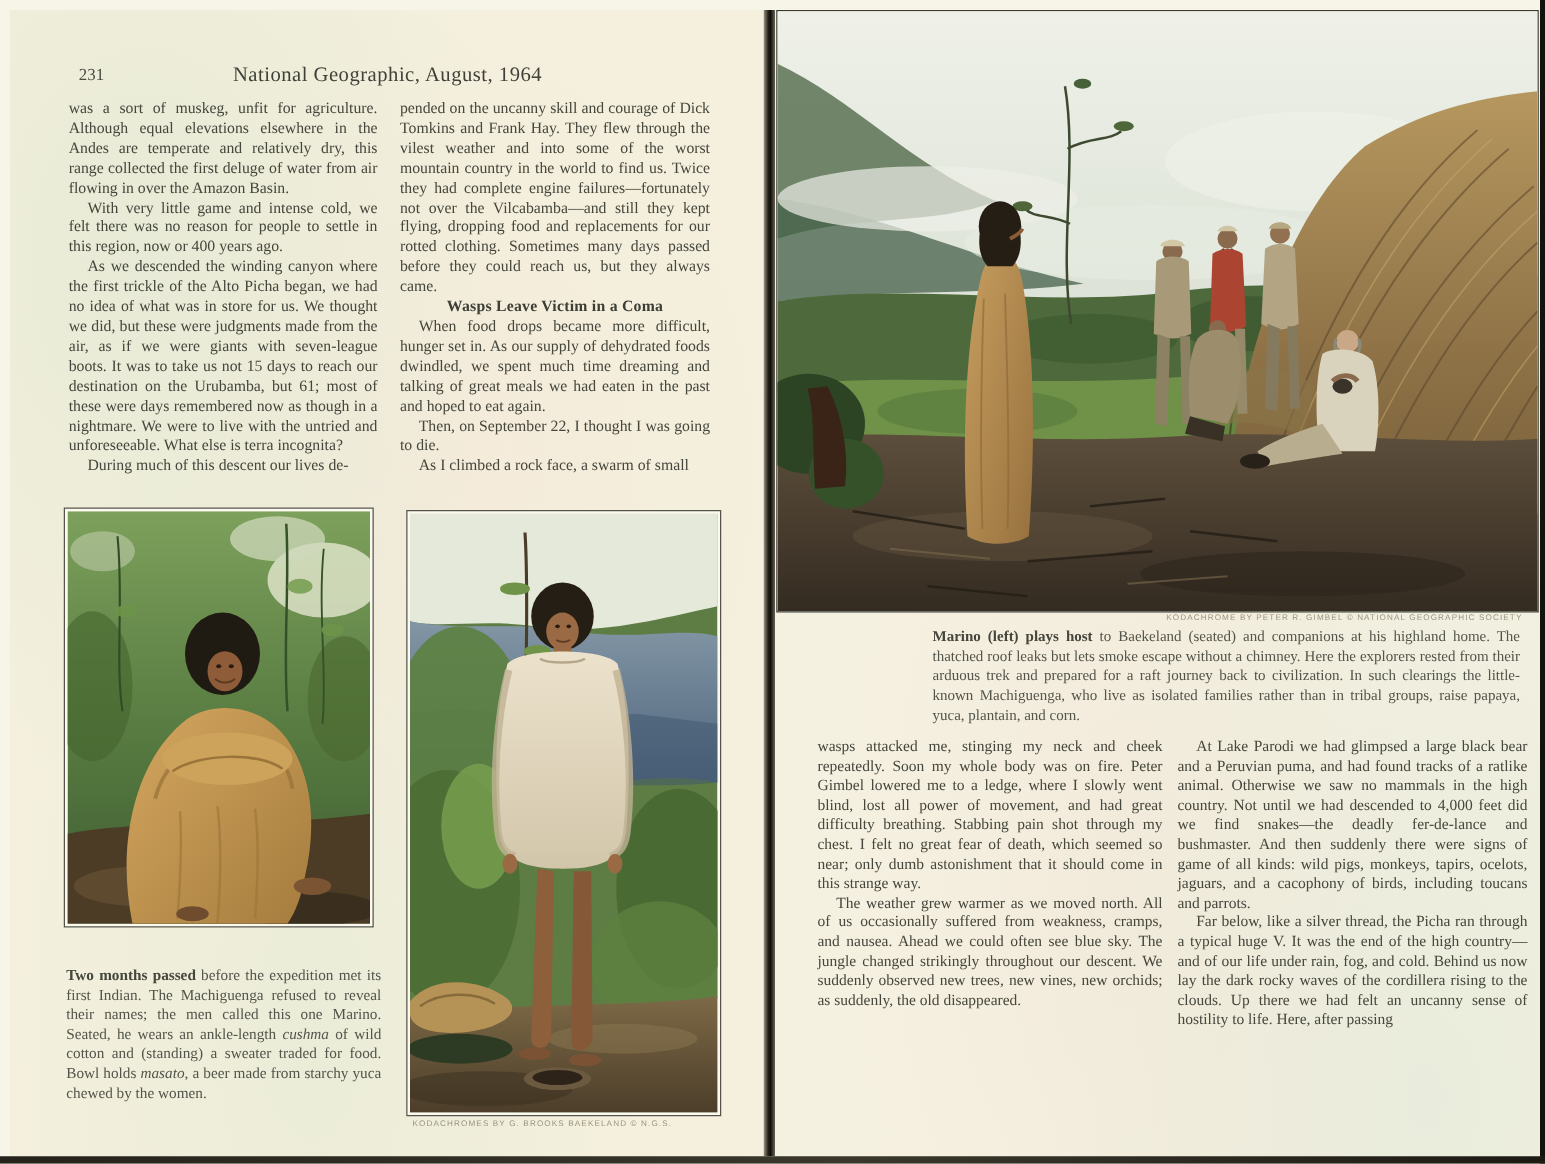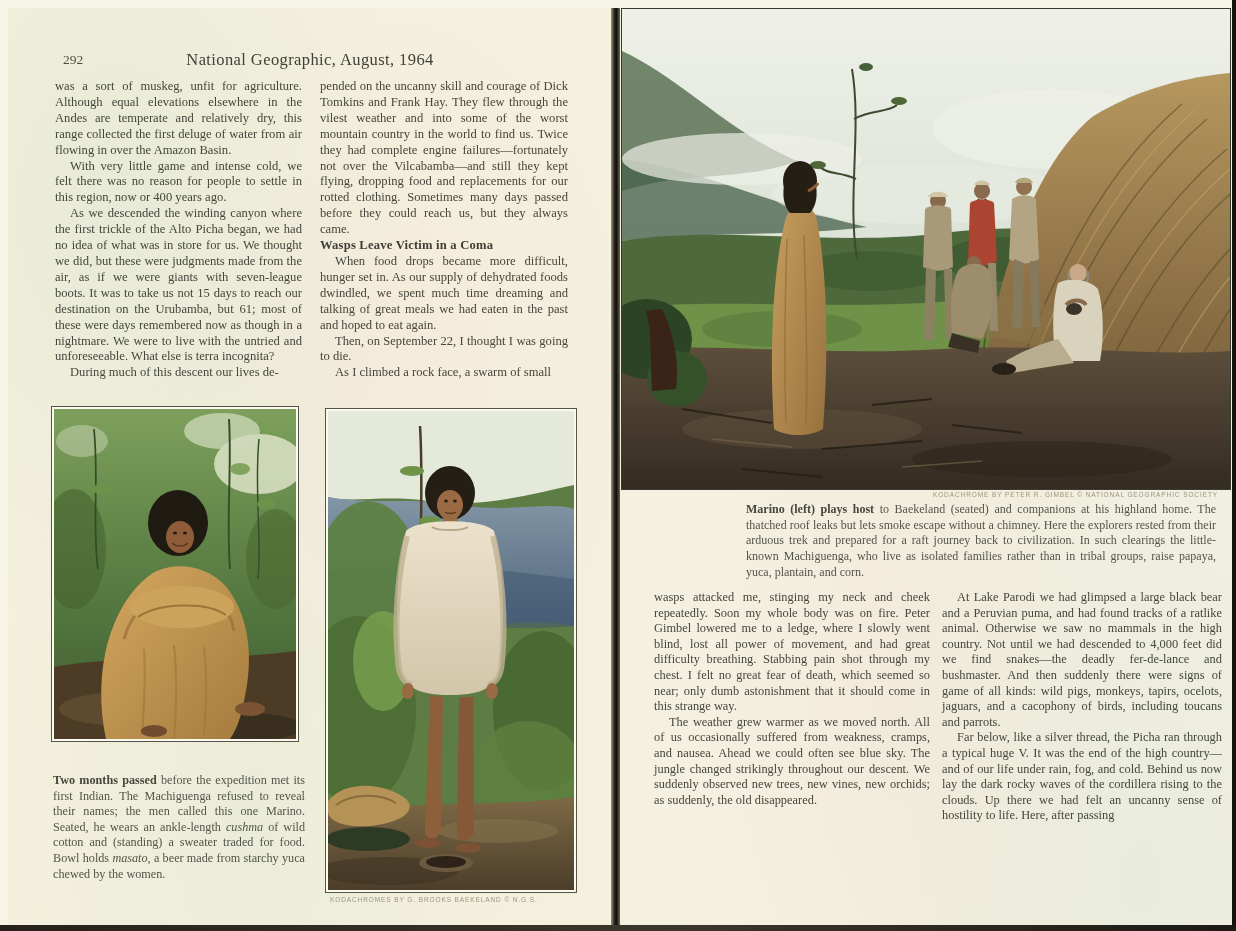--- a/index.html
+++ b/index.html
@@ -41,21 +41,21 @@
   .pagenum { position:absolute; font-size:13.5px; color:#4c4d42; }
   .running-head {
     position:absolute; left:0; right:0; top:42px; text-align:center;
     font-size:16.5px; letter-spacing:0.4px; color:#3f4037;
   }
 
   .col { position:absolute; text-align:justify; font-size:12.6px; line-height:15.9px; }
   .col p { margin:0; }
   .col p.ind { text-indent:15px; }
   .subhead {
-    text-align:left; font-weight:bold; font-size:12.6px;
+    text-align:center; font-weight:bold; font-size:12.6px;
     margin:7px 0 6px; text-indent:0 !important; letter-spacing:0.2px; color:#3d3e35;
   }
 
   .photo-frame {
     position:absolute; background:#fcfaef; padding:2px;
     border:1px solid #55544a; line-height:0;
   }
   .photo-frame svg { display:block; }
   #photo-camp-frame { padding:0; border:1px solid #3a3a30; background:#fcfaef; }
 
@@ -80,21 +80,21 @@
   #l-col2 { left:312px; top:71px; width:248px; }
 
   #pagenum-292 { left:55px; top:44px; }
   #pagenum-293 { right:56px; top:940px;text-decoration:underline; }
 </style>
 </head>
 <body>
 
 <div class="page" id="page-left">
 
-  <div class="pagenum" id="pagenum-292">292</div>
+  <div class="pagenum" id="pagenum-292">231</div>
   <div class="running-head">National Geographic, August, 1964</div>
 
   <div class="col" id="l-col1">
     <p>was a sort of muskeg, unfit for agriculture. Although equal elevations elsewhere in the Andes are temperate and relatively dry, this range collected the first deluge of water from air flowing in over the Amazon Basin.</p>
     <p class="ind">With very little game and intense cold, we felt there was no reason for people to settle in this region, now or 400 years ago.</p>
     <p class="ind">As we descended the winding canyon where the first trickle of the Alto Picha began, we had no idea of what was in store for us. We thought we did, but these were judgments made from the air, as if we were giants with seven-league boots. It was to take us not 15 days to reach our destination on the Urubamba, but 61; most of these were days remembered now as though in a nightmare. We were to live with the untried and unforeseeable. What else is terra incognita?</p>
     <p class="ind">During much of this descent our lives de-</p>
   </div>
 
   <div class="col" id="l-col2">

